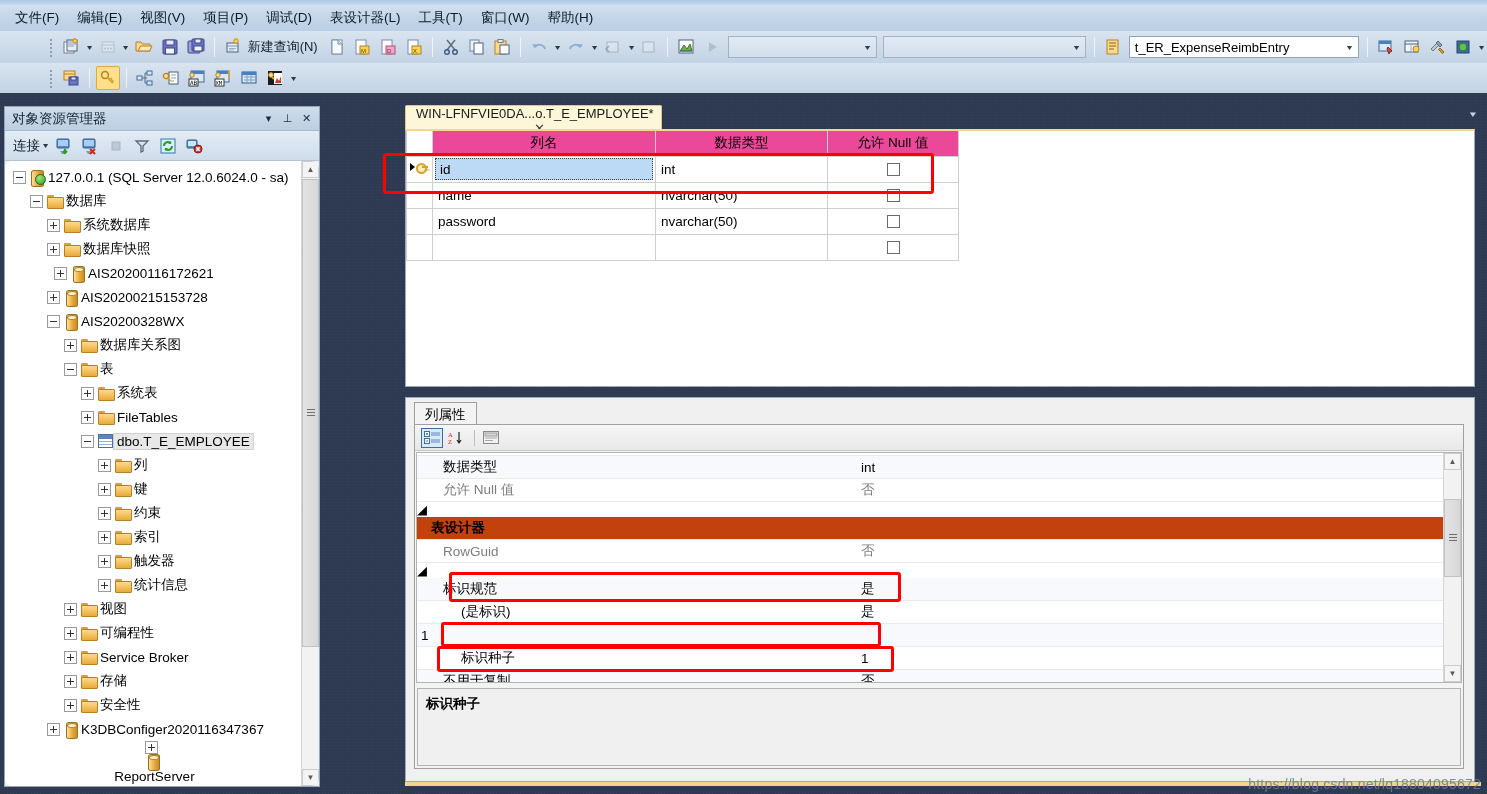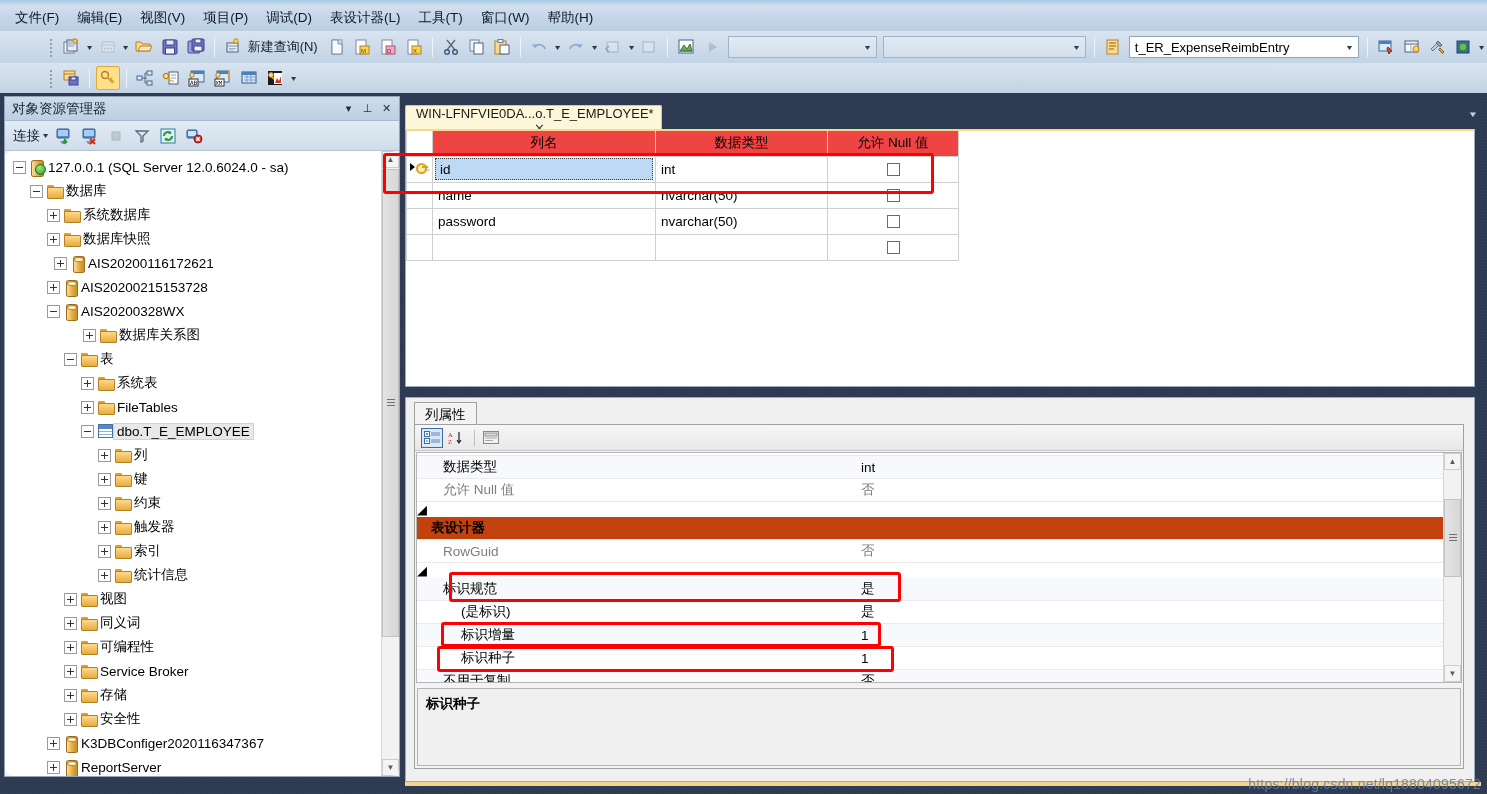--- a/index.html
+++ b/index.html
@@ -91,21 +91,21 @@
     width: 17px; height: 100%; display: flex; align-items: center; justify-content: center;
     font-size: 7px; color: #32414f;
   }
   .combo .combo-arrow::after { content: "▼"; transform: scaleX(1.3); }
 
   
   .ico { width: 18px; height: 18px; position: relative; display: block; }
 
   
   .oe-panel {
-    position: absolute; left: 4px; top: 96px; width: 396px; height: 681px;
+    position: absolute; left: 4px; top: 106px; width: 316px; height: 681px;
     background: #f0f0f0;
     border: 1px solid #93a5b8;
     display: flex; flex-direction: column;
   }
   .oe-title {
     height: 24px;
     background: linear-gradient(to bottom, #cfdcea, #bccfe1);
     display: flex; align-items: center; padding: 0 4px 0 7px;
     font-size: 13.5px; color: #102030; border-bottom: 1px solid #a8bacd;
   }
@@ -249,21 +249,21 @@
     border-top: 2px solid #f6d88d;
     overflow: hidden;
   }
   .grid { width: 552px; border-collapse: collapse; table-layout: fixed; }
   .grid th, .grid td {
     border: 1px solid #cfcfcf;
     font-size: 13.5px; font-weight: normal; color: #000;
     height: 26px; padding: 0 5px; text-align: left; vertical-align: middle;
   }
   .grid th {
-    background: #ef4444; text-align: center; height: 25px;
+    background: #ec4899; text-align: center; height: 25px;
     border-top: none; color: #000;
   }
   .grid .colsel { width: 26px; padding: 0; background: #fff; text-align: center; }
   .grid .c-name { width: 223px; }
   .grid .c-type { width: 172px; }
   .grid .c-null { width: 131px; text-align: center; }
   .grid td.c-null { text-align: center; }
   .cell-edit {
     display: block; height: 22px; line-height: 22px;
     background: #bcd9f5; border: 1px dotted #3a3a3a; margin: 0 -3px;
@@ -764,21 +764,21 @@
           <div class="tnode" style="padding-left: 42px;">
             <span class="expander plus"></span>
             <span class="ic-db"></span>
             <span class="label">AIS20200215153728</span>
           </div>
           <div class="tnode" style="padding-left: 42px;">
             <span class="expander"></span>
             <span class="ic-db"></span>
             <span class="label">AIS20200328WX</span>
           </div>
-          <div class="tnode" style="padding-left: 78px;">
+          <div class="tnode" style="padding-left: 59px;">
             <span class="expander plus"></span>
             <span class="ic-folder"></span>
             <span class="label">数据库关系图</span>
           </div>
           <div class="tnode" style="padding-left: 59px;">
             <span class="expander"></span>
             <span class="ic-folder"></span>
             <span class="label">表</span>
           </div>
           <div class="tnode" style="padding-left: 76px;">
@@ -807,41 +807,36 @@
             <span class="label">键</span>
           </div>
           <div class="tnode" style="padding-left: 93px;">
             <span class="expander plus"></span>
             <span class="ic-folder"></span>
             <span class="label">约束</span>
           </div>
           <div class="tnode" style="padding-left: 93px;">
             <span class="expander plus"></span>
             <span class="ic-folder"></span>
+            <span class="label">索引</span>
+          </div>
+          <div class="tnode" style="padding-left: 93px;">
+            <span class="expander plus"></span>
+            <span class="ic-folder"></span>
             <span class="label">触发器</span>
           </div>
           <div class="tnode" style="padding-left: 93px;">
             <span class="expander plus"></span>
             <span class="ic-folder"></span>
-            <span class="label">索引</span>
-          </div>
-          <div class="tnode" style="padding-left: 93px;">
-            <span class="expander plus"></span>
-            <span class="ic-folder"></span>
             <span class="label">统计信息</span>
           </div>
           <div class="tnode" style="padding-left: 59px;">
             <span class="expander plus"></span>
             <span class="ic-folder"></span>
             <span class="label">视图</span>
-          </div>
-          <div class="tnode" style="padding-left: 59px;">
-            <span class="expander plus"></span>
-            <span class="ic-folder"></span>
-            <span class="label">同义词</span>
           </div>
           <div class="tnode" style="padding-left: 59px;">
             <span class="expander plus"></span>
             <span class="ic-folder"></span>
             <span class="label">可编程性</span>
           </div>
           <div class="tnode" style="padding-left: 59px;">
             <span class="expander plus"></span>
             <span class="ic-folder"></span>
             <span class="label">Service Broker</span>
@@ -854,21 +849,21 @@
           <div class="tnode" style="padding-left: 59px;">
             <span class="expander plus"></span>
             <span class="ic-folder"></span>
             <span class="label">安全性</span>
           </div>
           <div class="tnode" style="padding-left: 42px;">
             <span class="expander plus"></span>
             <span class="ic-db"></span>
             <span class="label">K3DBConfiger2020116347367</span>
           </div>
-          <div class="tnode" style="padding-left: 42px;">
+          <div class="tnode" style=" flex-direction: column;">
             <span class="expander plus"></span>
             <span class="ic-db"></span>
             <span class="label">ReportServer</span>
           </div>
         </div>
       <div class="vsb">
         <div class="arrow up">▲</div>
         <div class="thumb" style="top:18px;height:468px"></div>
         <div class="arrow down">▼</div>
       </div>
@@ -995,21 +990,20 @@
                   <div class="pval">是</div>
                 </div></div>
               <div class="prow-wrap">
                 <div class="prow sub">
                   <div class="pname">(是标识)</div>
                   <div class="pval">是</div>
                 </div>
               </div>
               <div class="prow-wrap">
                 <div class="prow sub alt">
-                  <div class="pname">标识增量</div>
                   <div class="pval">1</div>
                 </div>
               </div>
               <div class="prow-wrap">
                 <div class="prow sub">
                   <div class="pname">标识种子</div>
                   <div class="pval">1</div>
                 </div>
               </div>
               <div class="prow-wrap">

